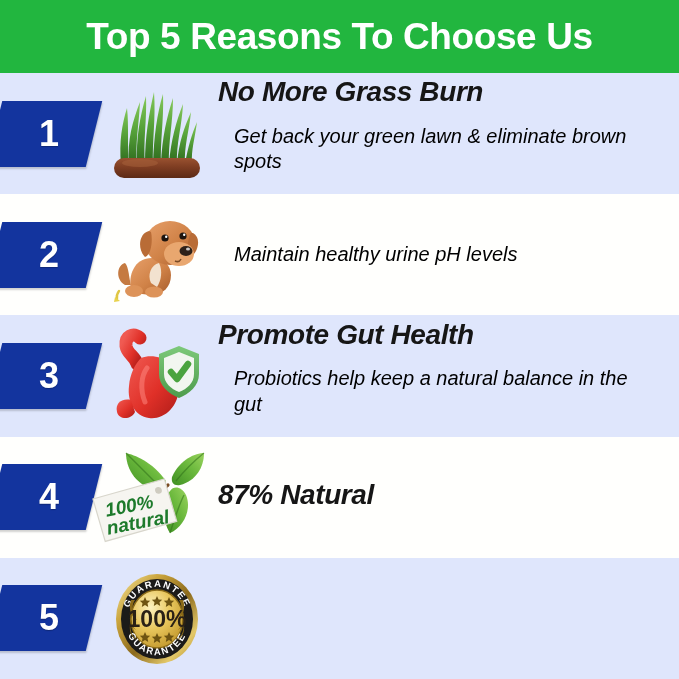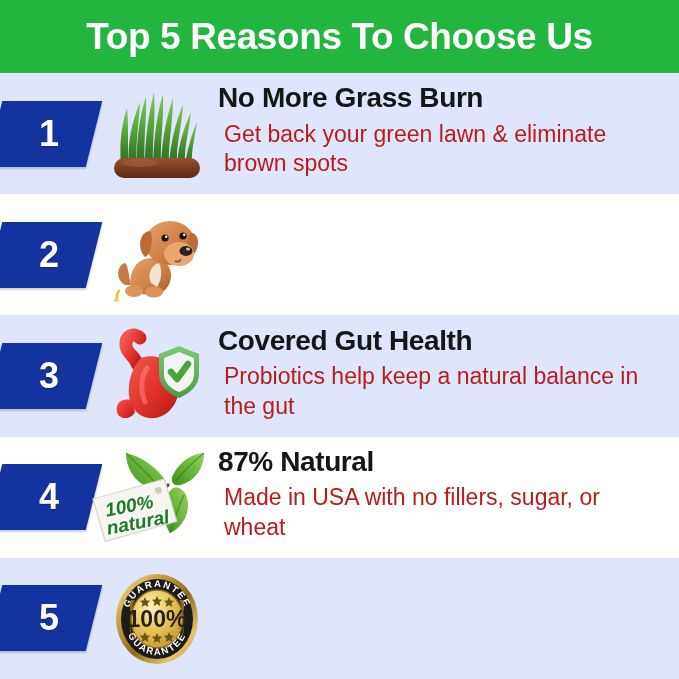--- a/index.html
+++ b/index.html
@@ -100,37 +100,38 @@
     justify-content: center;
   }
   .icon-svg { display: block; }
 
   
   .text-wrap {
     flex: 1 1 auto;
     padding-right: 8px;
     padding-left: 8px;
     min-width: 0;
+    font-style: italic;
   }
   .reason-title {
     font-size: 28px;
     font-weight: bold;
     color: #161616;
     line-height: 1.12;
     letter-spacing: -0.4px;
     margin: 0 0 5px 0;
     white-space: nowrap;
     font-family: "Liberation Sans", sans-serif;
   }
   .reason-desc {
-    font-size: 23px;
+    font-size: 20px;
     font-weight: normal;
-    color: #b91c1c;
+    color: #000000;
     line-height: 1.28;
-    margin: 6px;
+    margin: 16px;
     font-family: "Liberation Sans", sans-serif;
   }
 
   
   .icon-wrap.overlap { margin-left: -22px; flex-basis: 128px; }
 </style>
 </head>
 <body>
 
 <div class="infographic">
@@ -211,20 +212,21 @@
           <circle cx="58" cy="33" r="3.6" fill="#1e140e"></circle>
           <circle cx="59.2" cy="31.8" r="1.2" fill="#ffffff"></circle>
           <circle cx="76" cy="31" r="3.6" fill="#1e140e"></circle>
           <circle cx="77.2" cy="29.8" r="1.2" fill="#ffffff"></circle>
           <path d="M74 54 q-2 4 -6 2" stroke="#7a4a24" stroke-width="1.6" fill="none"></path>
           <path d="M12 86 q-3 4 -2 8" stroke="#e0c642" stroke-width="2.4" fill="none" stroke-linecap="round"></path>
           <path d="M8 92 l5 4 -6 1 z" fill="#e8d24c"></path>
         </svg>
       </div>
       <div class="text-wrap">
+        <div class="reason-desc">Maintain healthy urine pH levels</div>
       </div>
     </div>
 
     <div class="reason-row bg-lavender">
       <div class="badge-wrap">
         <div class="badge">
           <span class="badge-num">3</span>
         </div>
       </div>
       <div class="icon-wrap">
@@ -243,21 +245,21 @@
           <path d="M33 14 C26 8 18 12 19 22 C20 30 28 32 30 40" stroke="url(#g3st)" stroke-width="13" fill="none" stroke-linecap="round"></path>
           <path d="M34 34 C50 28 72 38 72 62 C72 84 56 96 42 94 C28 92 20 78 22 62 C23 50 28 40 34 34 Z" fill="url(#g3st)"></path>
           <path d="M24 76 C14 74 8 80 10 88 C12 96 24 96 28 88" fill="url(#g3st)"></path>
           <path d="M40 44 C34 52 33 66 38 78" stroke="#ff8b83" stroke-width="5" fill="none" stroke-linecap="round" opacity="0.5"></path>
           <path d="M72 22 L92 30 L92 50 C92 62 82 70 72 74 C62 70 52 62 52 50 L52 30 Z" fill="url(#g3sh)"></path>
           <path d="M72 28 L87 34 L87 50 C87 59 80 65 72 68 C64 65 57 59 57 50 L57 34 Z" fill="#f2f6f0"></path>
           <path d="M64 48 L70 55 L81 40" stroke="#4aa33f" stroke-width="6.5" fill="none" stroke-linecap="round" stroke-linejoin="round"></path>
         </svg>
       </div>
       <div class="text-wrap">
-        <div class="reason-title">Covered Gut Health</div>
+        <div class="reason-title">Promote Gut Health</div>
         <div class="reason-desc">Probiotics help keep a natural balance in the gut</div>
       </div>
     </div>
 
     <div class="reason-row bg-white">
       <div class="badge-wrap">
         <div class="badge">
           <span class="badge-num">4</span>
         </div>
       </div>
@@ -280,21 +282,20 @@
           <g transform="rotate(-11 54 66)">
             <path d="M14 46 L88 40 L92 84 L18 90 Z" fill="#f6f5f0" stroke="#d8d6cc" stroke-width="1.2"></path>
             <circle cx="80" cy="50" r="3.4" fill="#cfccc0"></circle>
             <text x="24" y="66" font-family="&quot;Liberation Sans&quot;, sans-serif" font-size="19" font-weight="bold" font-style="italic" fill="#1d7a2b">100%</text>
             <text x="22" y="84" font-family="&quot;Liberation Sans&quot;, sans-serif" font-size="19" font-weight="bold" font-style="italic" fill="#1d7a2b">natural</text>
           </g>
         </svg>
       </div>
       <div class="text-wrap">
         <div class="reason-title">87% Natural</div>
-        <div class="reason-desc">Made in USA with no fillers, sugar, or wheat</div>
       </div>
     </div>
 
     <div class="reason-row bg-lavender">
       <div class="badge-wrap">
         <div class="badge">
           <span class="badge-num">5</span>
         </div>
       </div>
       <div class="icon-wrap">

